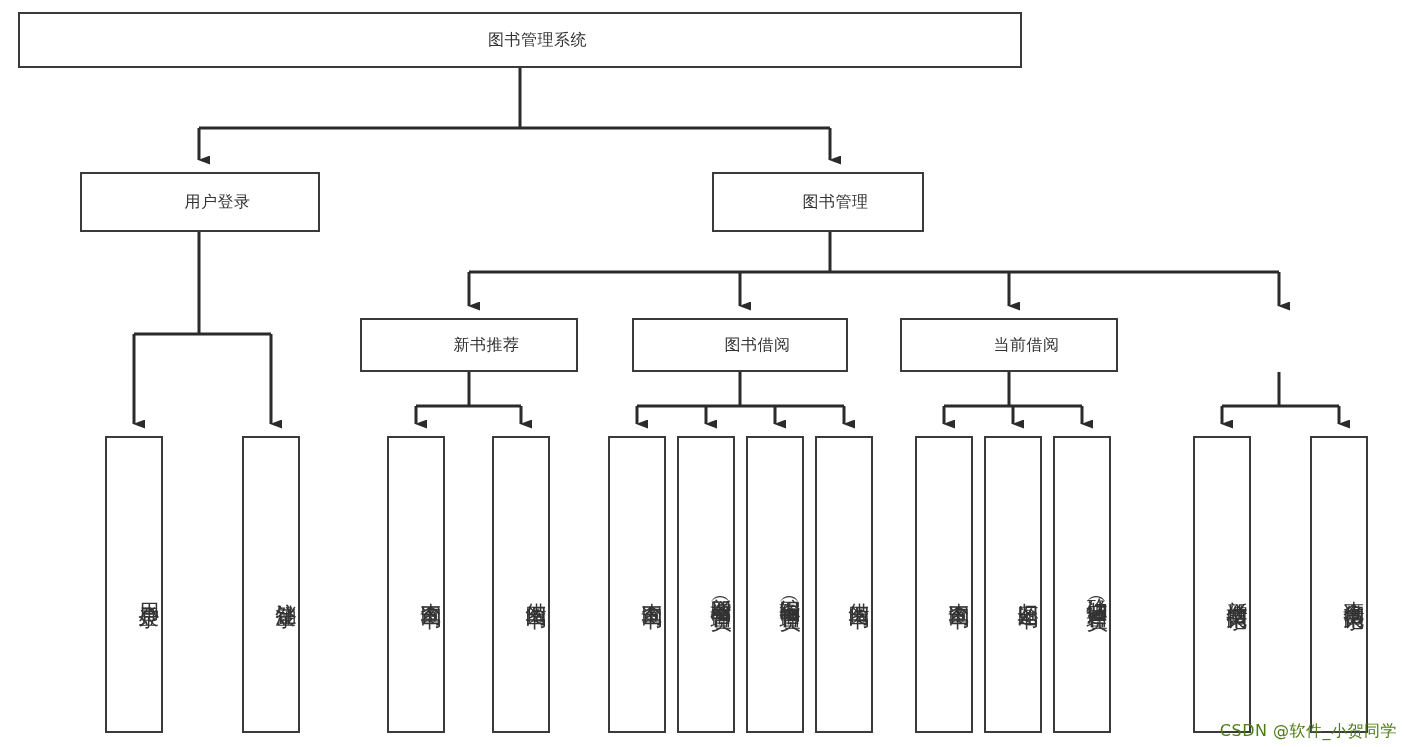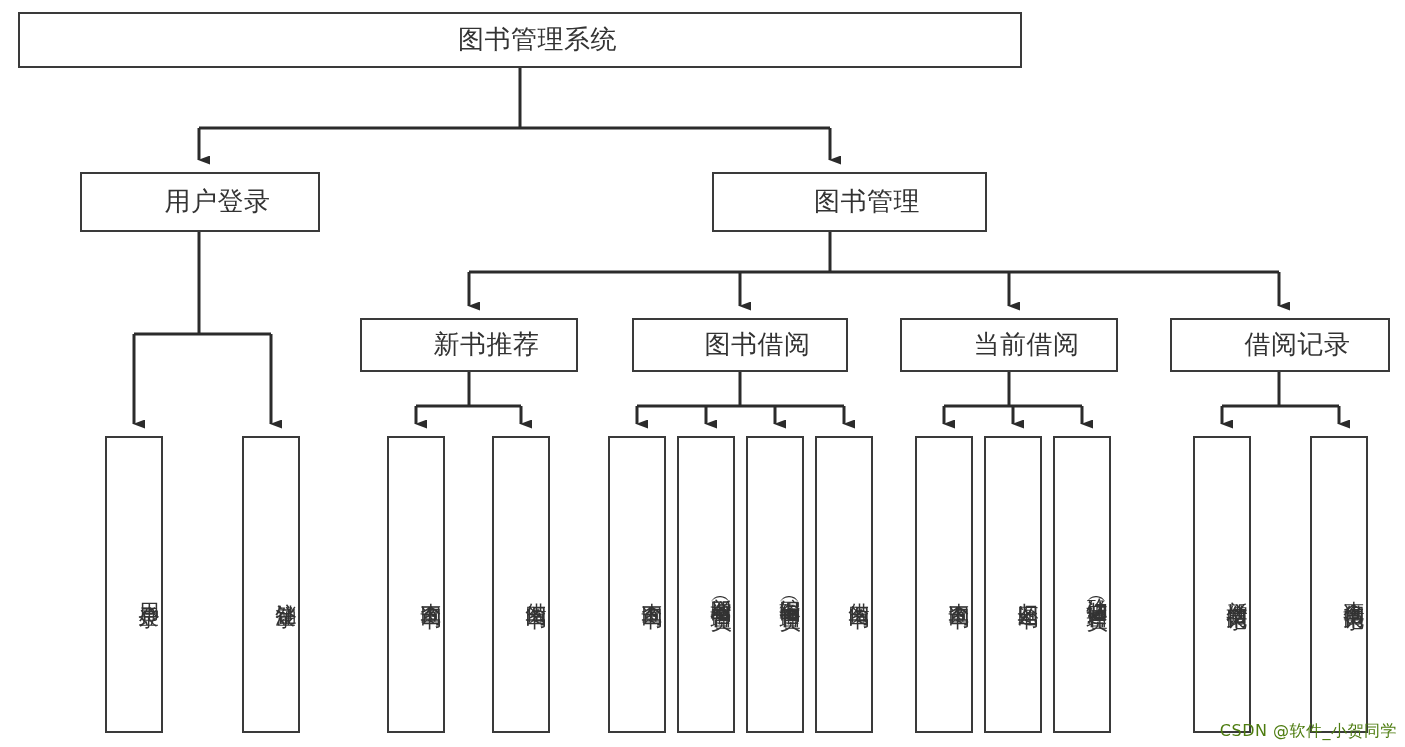--- a/index.html
+++ b/index.html
@@ -31,21 +31,21 @@
     box-sizing: border-box;
     background: #ffffff;
     border: 2px solid #3a3a3a;
     display: flex;
     align-items: center;
     justify-content: center;
     color: #333333;
     overflow: hidden;
   }
   .node-box.horizontal {
-    font-size: 26px;
+    font-size: 16px;
     letter-spacing: 0.5px;
     line-height: 1.2;
     padding-left: 35px;
   }
   .node-box.vertical {
     writing-mode: vertical-rl;
     text-orientation: upright;
     font-size: 21px;
     line-height: 1.15;
     letter-spacing: 2px;
@@ -125,35 +125,32 @@
     </g>
   </svg>
 
   <div class="node-box horizontal" style="left:18px; top:12px; width:1004px; height:56px;">
     <span class="node-label">图书管理系统</span>
   </div>
 
   <div class="node-box horizontal" style="left:80px; top:172px; width:240px; height:60px;">
     <span class="node-label">用户登录</span>
   </div>
-  <div class="node-box horizontal" style="left:712px; top:172px; width:275px; height:60px;">
+  <div class="node-box horizontal" style="left:712px; top:172px; width:212px; height:60px;">
     <span class="node-label">图书管理</span>
   </div>
 
   <div class="node-box horizontal" style="left:632px; top:318px; width:216px; height:54px;">
     <span class="node-label">图书借阅</span>
   </div>
   <div class="node-box horizontal" style="left:360px; top:318px; width:218px; height:54px;">
     <span class="node-label">新书推荐</span>
   </div>
   <div class="node-box horizontal" style="left:900px; top:318px; width:218px; height:54px;align-items:center;">
     <span class="node-label">当前借阅</span>
-  </div>
-  <div class="node-box horizontal" style="left:1170px; top:318px; width:220px; height:54px;">
-    <span class="node-label">借阅记录</span>
   </div>
 
   <div class="node-box vertical" style="left:105px; top:436px; width:58px; height:297px;">
     <span class="node-label">用户登录</span>
   </div>
   <div class="node-box vertical" style="left:242px; top:436px; width:58px; height:297px;">
     <span class="node-label">注销登录</span>
   </div>
 
   <div class="node-box vertical" style="left:387px; top:436px; width:58px; height:297px;">

